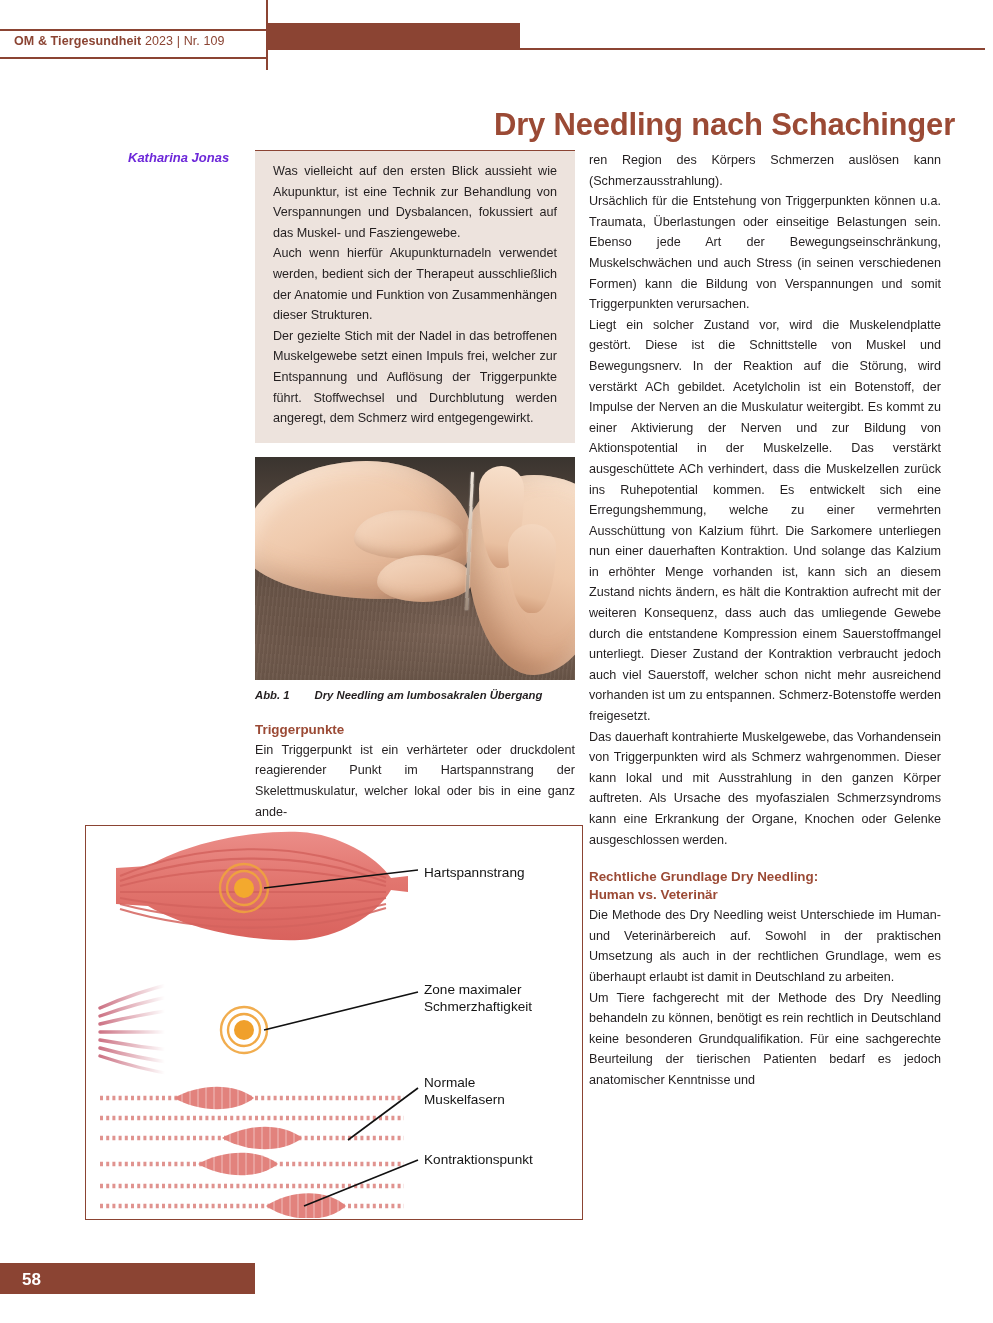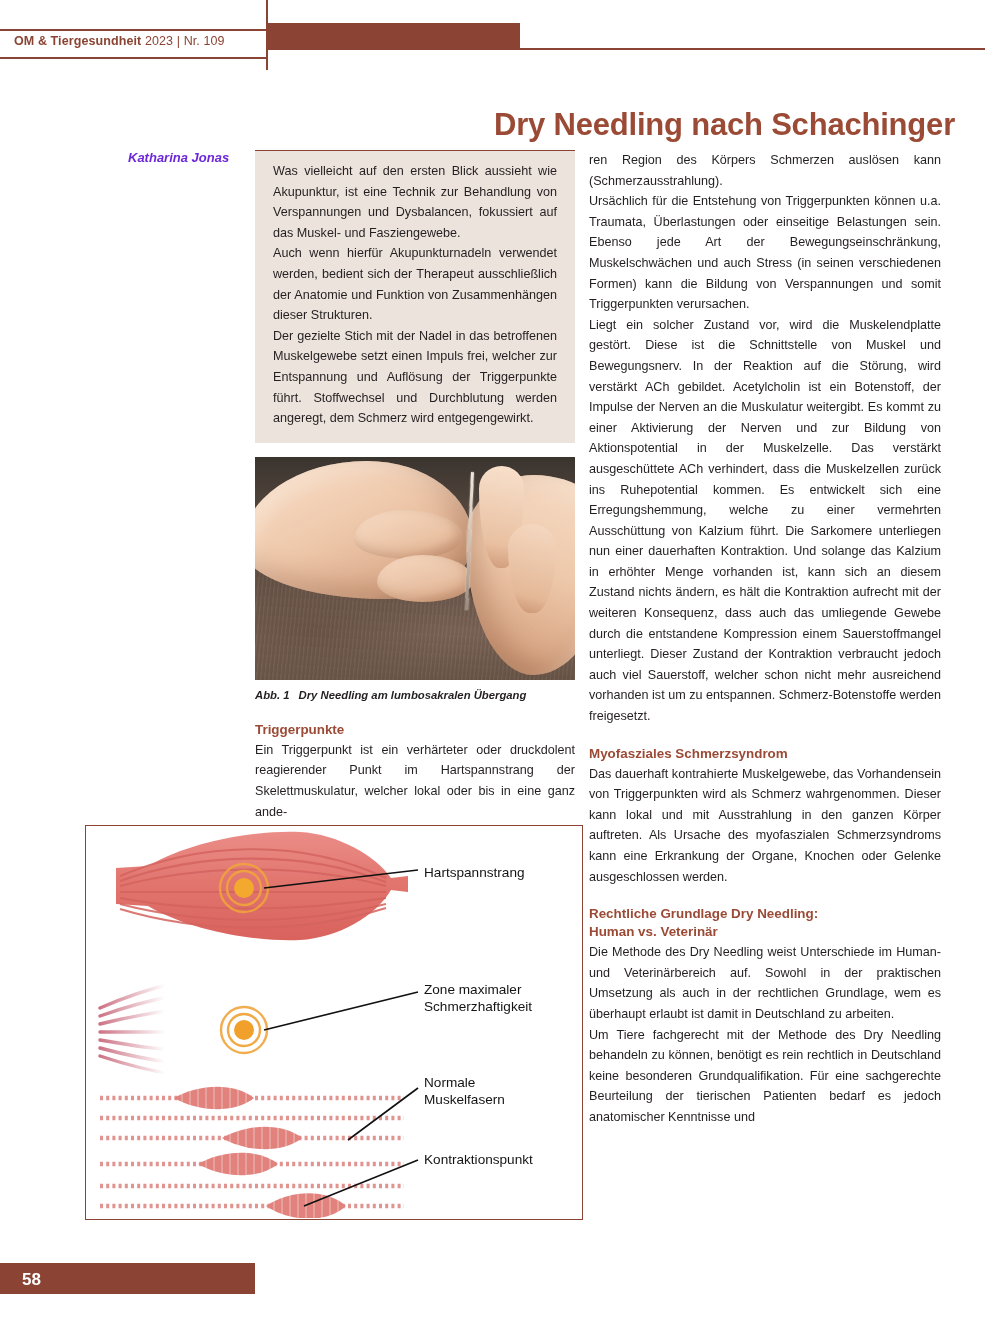--- a/index.html
+++ b/index.html
@@ -225,21 +225,21 @@
   }
 
   .figcap {
     margin-top: 9px;
     font-size: 11.3px;
     color: #231f20;
     font-style: italic;
     font-weight: bold;
   }
   .figcap .lbl { font-style: italic; font-weight: bold; }
-  .figcap .txt { font-style: italic; font-weight: bold; margin-left: 9px; }
+  .figcap .txt { font-style: italic; font-weight: bold; margin-left: 25px; }
 
   
   h2.sec {
     margin: 18px 0 1px 0;
     font-size: 13.4px;
     font-weight: bold;
     color: #9B4A35;
     line-height: 18px;
   }
   .col-left h2.sec { margin-top: 20px; }
@@ -344,21 +344,20 @@
 
   <h2 class="sec">Triggerpunkte</h2>
   <p class="body">Ein Triggerpunkt ist ein verhärteter oder druckdolent reagierender Punkt im Hartspannstrang der Skelettmuskulatur, welcher lokal oder bis in eine ganz ande-</p>
 </div>
 
 <div class="col-right">
   <p class="body first">ren Region des Körpers Schmerzen auslösen kann (Schmerzausstrahlung).</p>
   <p class="body">Ursächlich für die Entstehung von Triggerpunkten können u.a. Traumata, Überlastungen oder einseitige Belastungen sein. Ebenso jede Art der Bewegungseinschränkung,  Muskelschwächen und auch Stress (in seinen verschiedenen Formen) kann die Bildung von Verspannungen und somit Triggerpunkten verursachen.</p>
   <p class="body">Liegt ein solcher Zustand vor, wird die Muskelendplatte gestört. Diese ist die Schnittstelle von Muskel und Bewegungsnerv. In der Reaktion auf die Störung, wird verstärkt ACh gebildet. Acetylcholin ist ein Botenstoff, der Impulse der Nerven an die Muskulatur weitergibt. Es kommt zu einer Aktivierung der Nerven und zur Bildung von Aktionspotential in der Muskelzelle. Das verstärkt ausgeschüttete  ACh verhindert, dass die Muskelzellen zurück ins Ruhepotential kommen. Es entwickelt sich eine Erregungshemmung, welche zu einer vermehrten Ausschüttung von Kalzium führt. Die Sarkomere unterliegen nun einer dauerhaften Kontraktion. Und solange das Kalzium in erhöhter Menge vorhanden ist, kann sich an diesem Zustand nichts ändern, es hält die Kontraktion aufrecht mit der weiteren Konsequenz, dass auch das umliegende Gewebe durch die entstandene Kompression einem Sauerstoffmangel unterliegt. Dieser Zustand der Kontraktion verbraucht jedoch auch viel Sauerstoff, welcher schon nicht mehr ausreichend vorhanden ist um zu entspannen. Schmerz-Botenstoffe werden freigesetzt.</p>
 
-  <h2 class="sec">Myofasziales Schmerzsyndrom</h2>
   <p class="body">Das dauerhaft kontrahierte Muskelgewebe, das Vorhandensein von Triggerpunkten wird als Schmerz wahrgenommen. Dieser kann lokal und mit Ausstrahlung in den ganzen Körper auftreten. Als Ursache des myofaszialen Schmerzsyndroms kann eine Erkrankung der Organe, Knochen oder Gelenke ausgeschlossen werden.</p>
 
   <h2 class="sec" style="white-space:pre-line;">Rechtliche Grundlage Dry Needling:
 Human vs. Veterinär</h2>
   <p class="body">Die Methode des Dry Needling weist Unterschiede im Human- und Veterinärbereich auf. Sowohl in der praktischen Umsetzung als auch in der rechtlichen Grundlage, wem es überhaupt erlaubt ist damit in Deutschland zu arbeiten.</p>
   <p class="body">Um Tiere fachgerecht mit der Methode des Dry Needling behandeln zu können, benötigt es rein rechtlich in Deutschland keine besonderen Grundqualifikation. Für eine sachgerechte Beurteilung der tierischen Patienten bedarf es jedoch anatomischer Kenntnisse und</p>
 </div>
 
 <div class="diagram-wrap">
   <div class="diagram">

